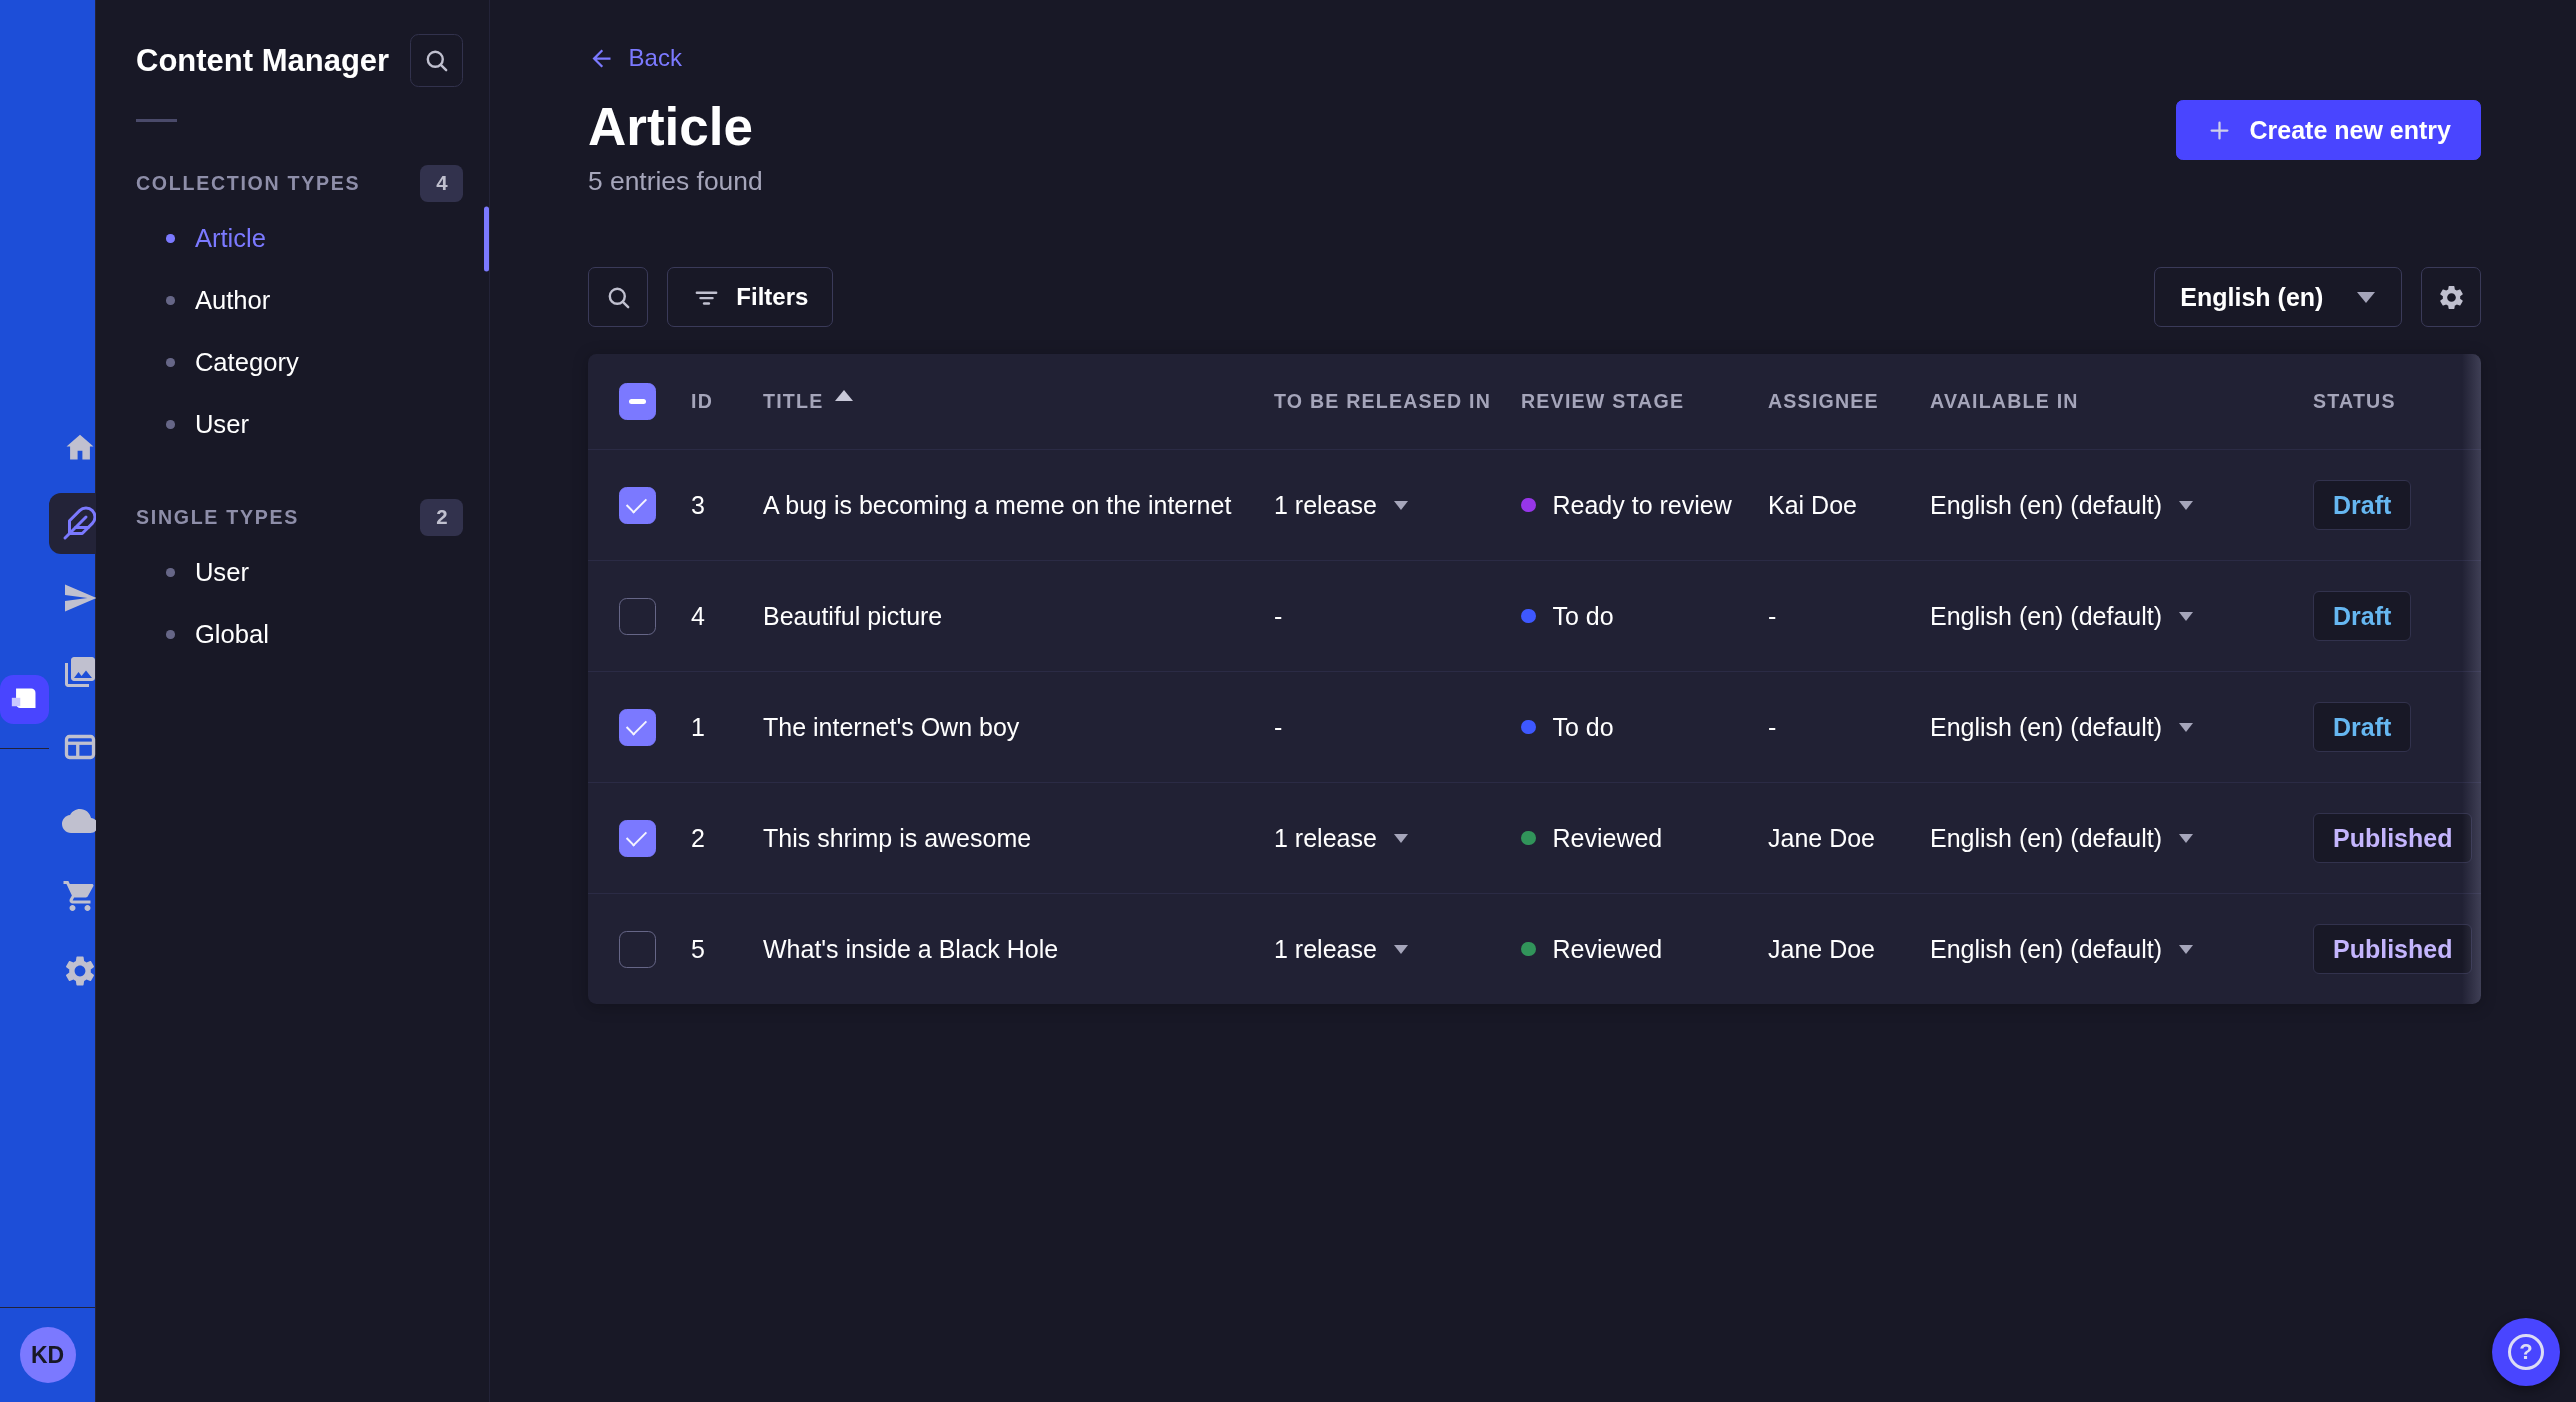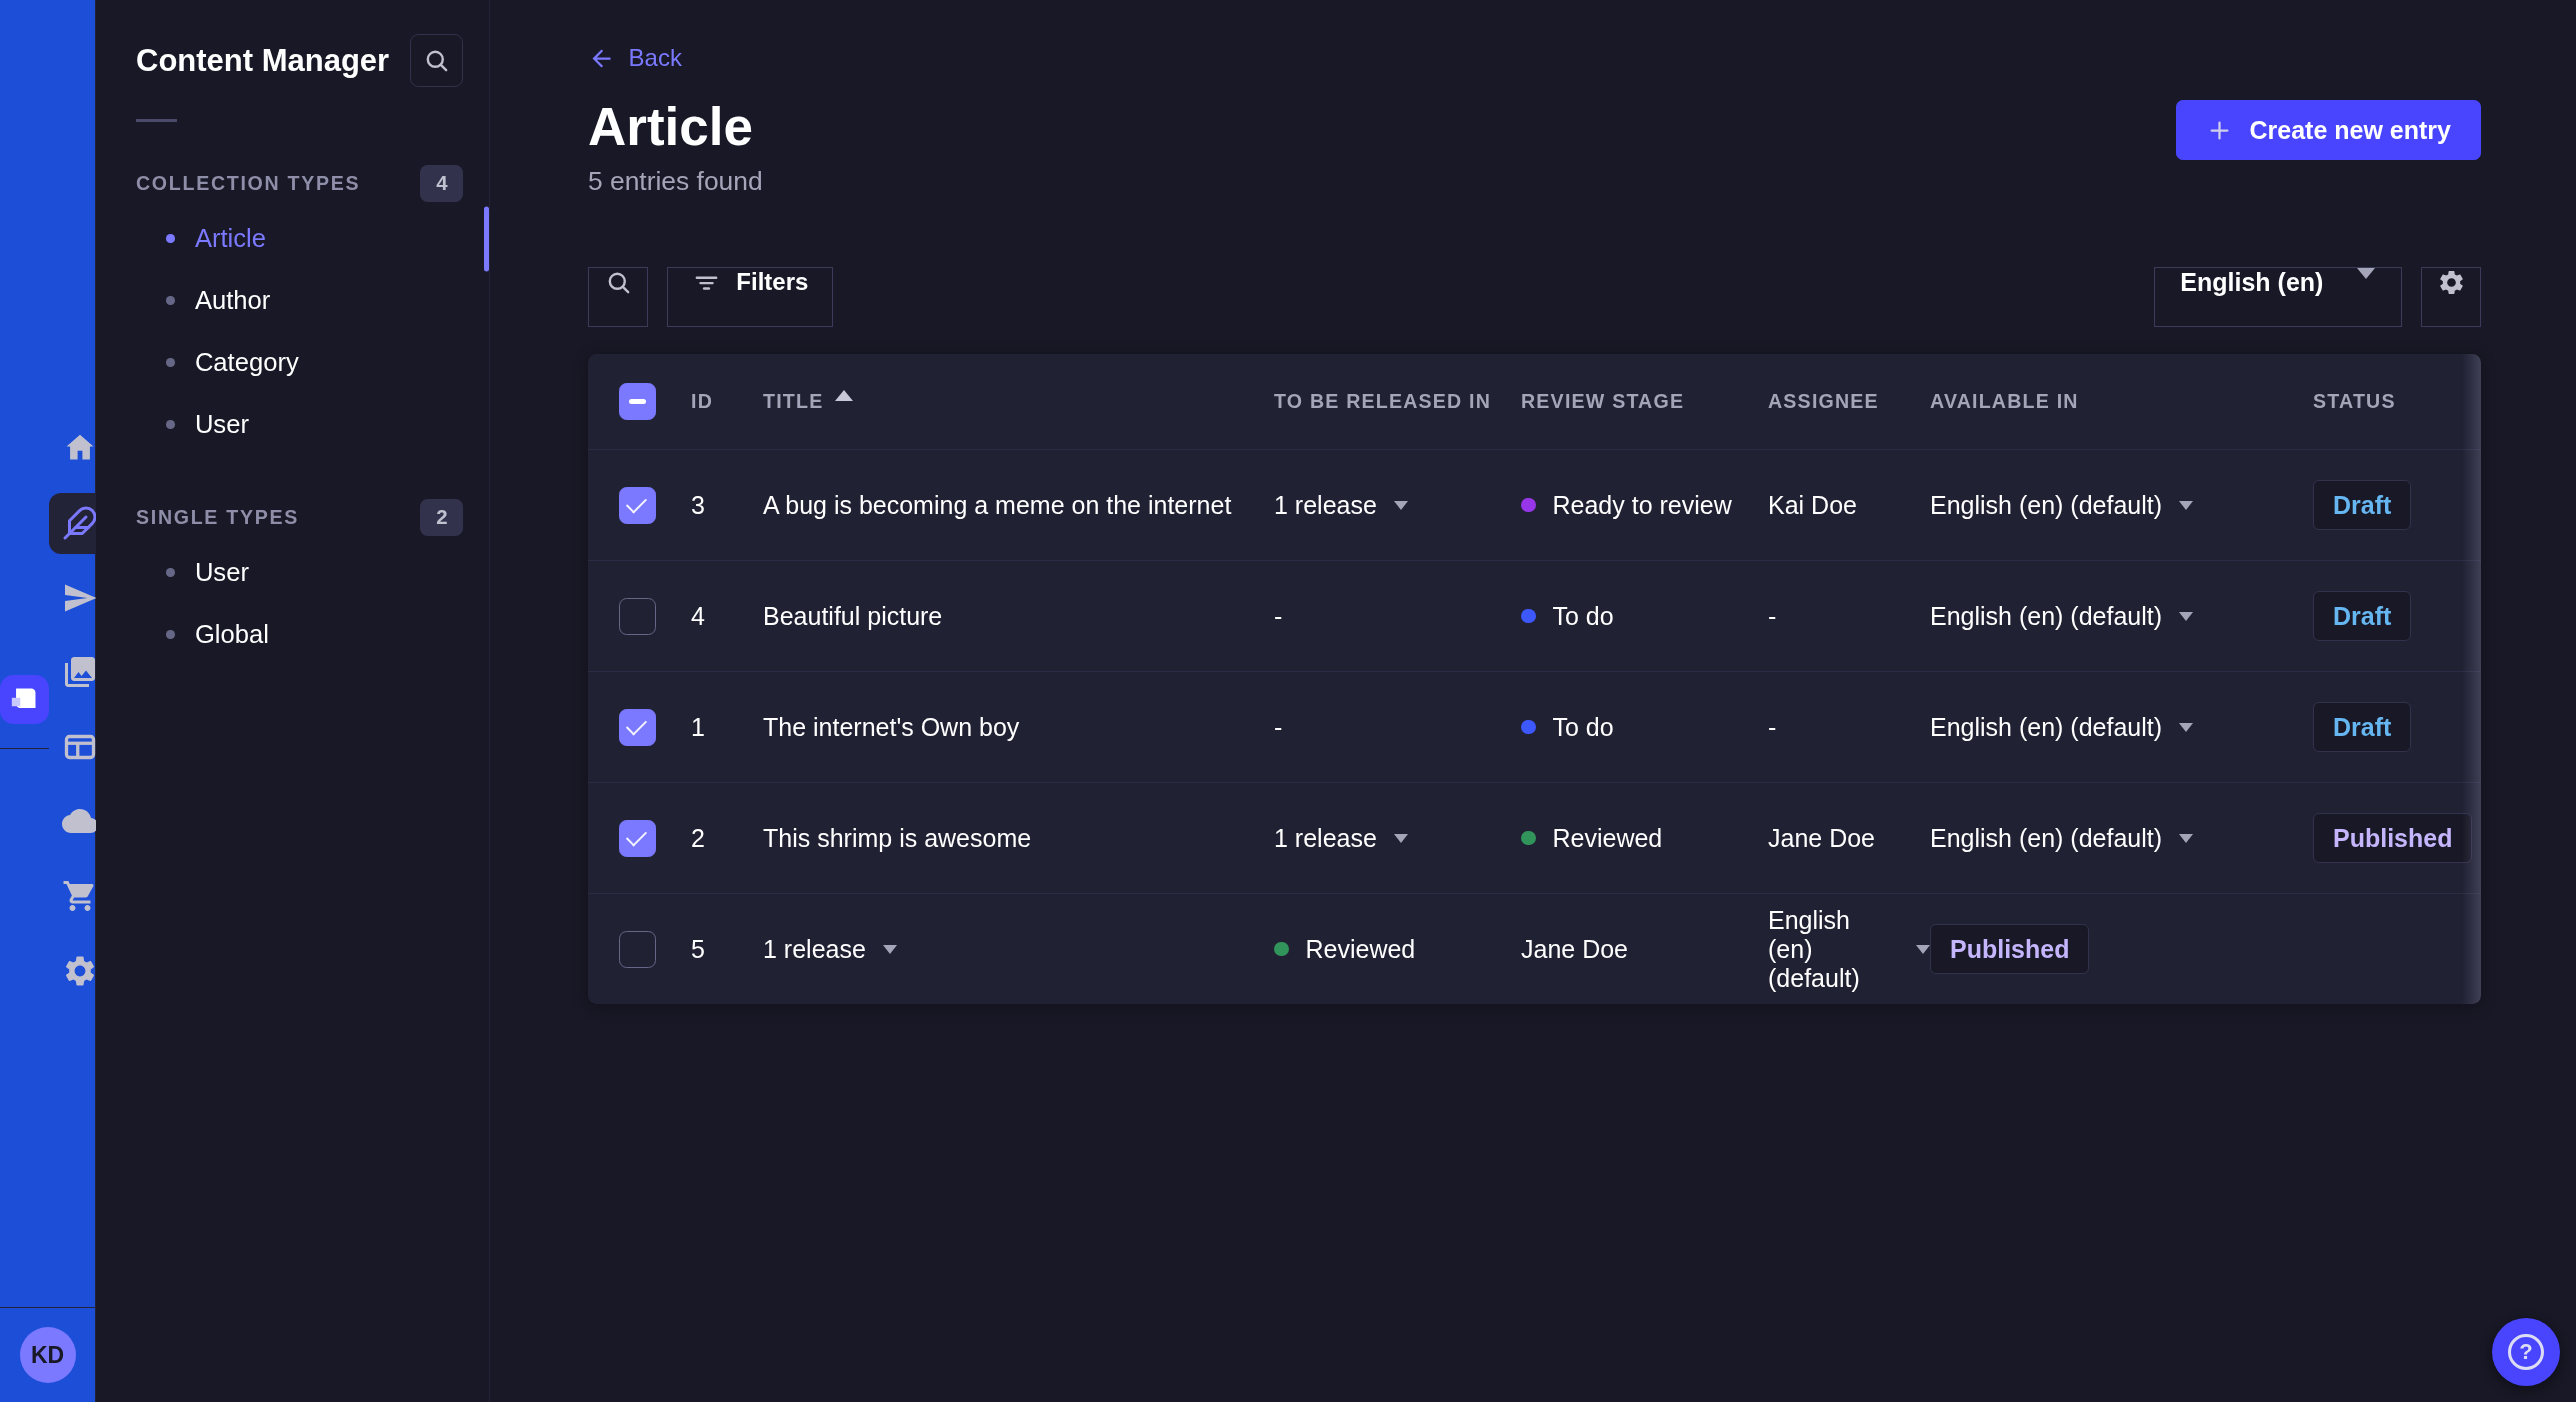--- a/index.html
+++ b/index.html
@@ -88,22 +88,22 @@
   .btn-primary {
     display:flex; align-items:center; gap:17px; height:60px; padding:0 29px;
     background:#4945ff; border:0.9px solid #4945ff; border-radius:6.8px; color:#ffffff;
     font-size:25px; font-weight:600; cursor:pointer; margin-top:1.7px;
   }
   .btn-primary svg { width:27px; height:27px; color:#cfcfea; }
 
   .toolbar { display:flex; align-items:center; justify-content:space-between; margin-top:70px; }
   .toolbar-left, .toolbar-right { display:flex; align-items:center; gap:19px; }
   .tool-btn {
-    height:60px; border-radius:0; background:transparent; border:0.9px solid #3a3a59;
-    color:#ffffff; display:flex; justify-content:center; cursor:pointer;
+    height:60px; border-radius:7px; background:transparent; border:0.9px solid #3a3a59;
+    color:#ffffff; display:flex; align-items:center; justify-content:center; cursor:pointer;
   }
   .tool-btn.square { width:60px; }
   .tool-btn svg { width:29px; height:29px; color:#c0c0cf; }
   .filters-btn { padding:0 24px; gap:15.3px; font-size:24px; font-weight:600; }
   .locale-btn { padding:0 25.6px; gap:34px; font-size:25px; font-weight:700; }
   .caret { width:0; height:0; border-left:9.4px solid transparent; border-right:9.4px solid transparent; border-top:11px solid #a5a5ba; }
   .caret.sm { border-left-width:7.7px; border-right-width:7.7px; border-top-width:9.4px; }
 
   .selection-row { display:flex; align-items:center; margin-top:22px; gap:15.3px; }
   .selection-text { font-size:25.6px; color:#a5a5ba; margin-right:19px; }
@@ -441,20 +441,21 @@
     <div class="cell">Jane Doe</div>
     <div class="cell cell-inline">
       <span>English (en) (default)</span>
       <span class="caret sm"></span>
     </div>
     <span class="status-badge published">Published</span>
   </div>
           <div class="grid-row trow">
     <div class="checkbox"></div>
     <div class="cell">5</div>
+    <div class="cell">What's inside a Black Hole</div>
     <div class="cell cell-inline">
       <span>1 release</span>
       <span class="caret sm"></span>
     </div>
     <div class="cell cell-inline">
       <span class="stage-dot" style="background: rgb(49, 148, 90);"></span>
       <span>Reviewed</span>
     </div>
     <div class="cell">Jane Doe</div>
     <div class="cell cell-inline">

